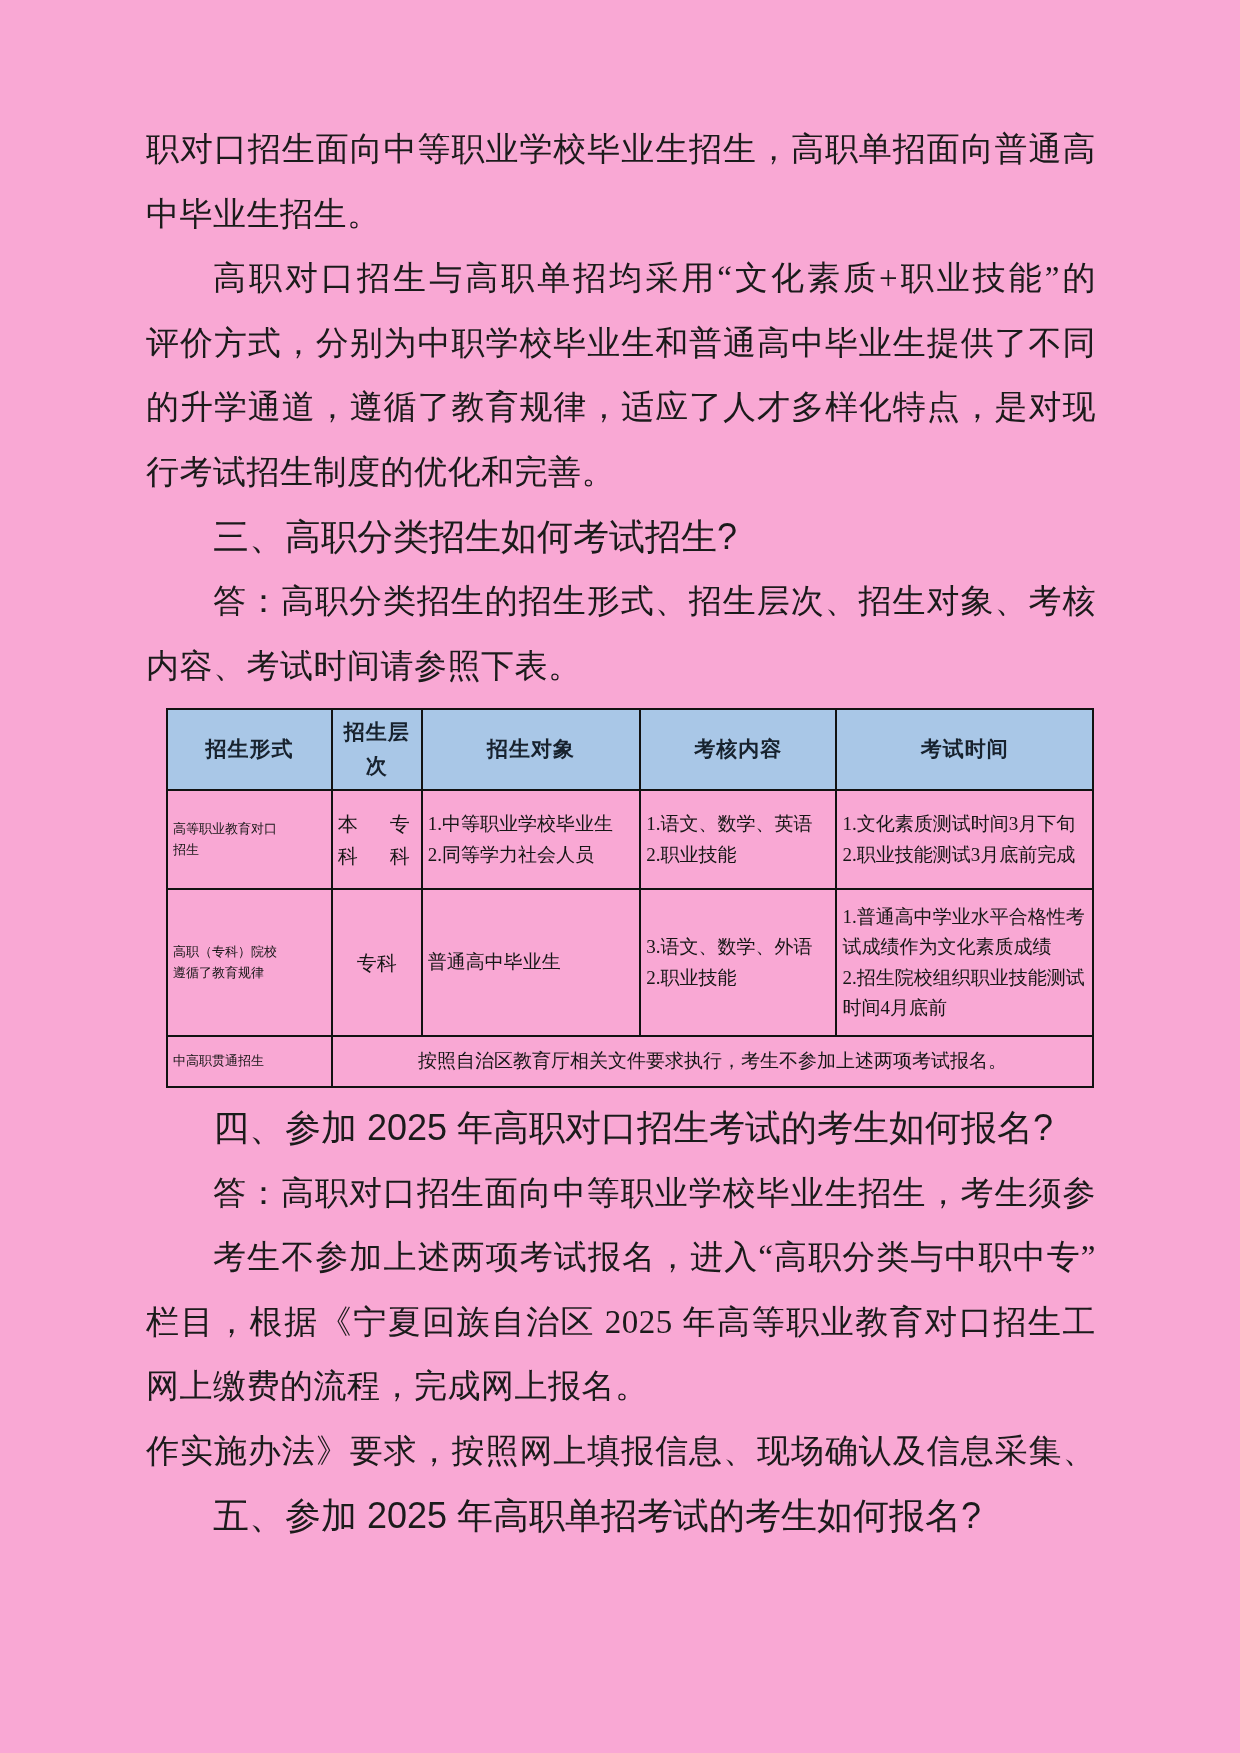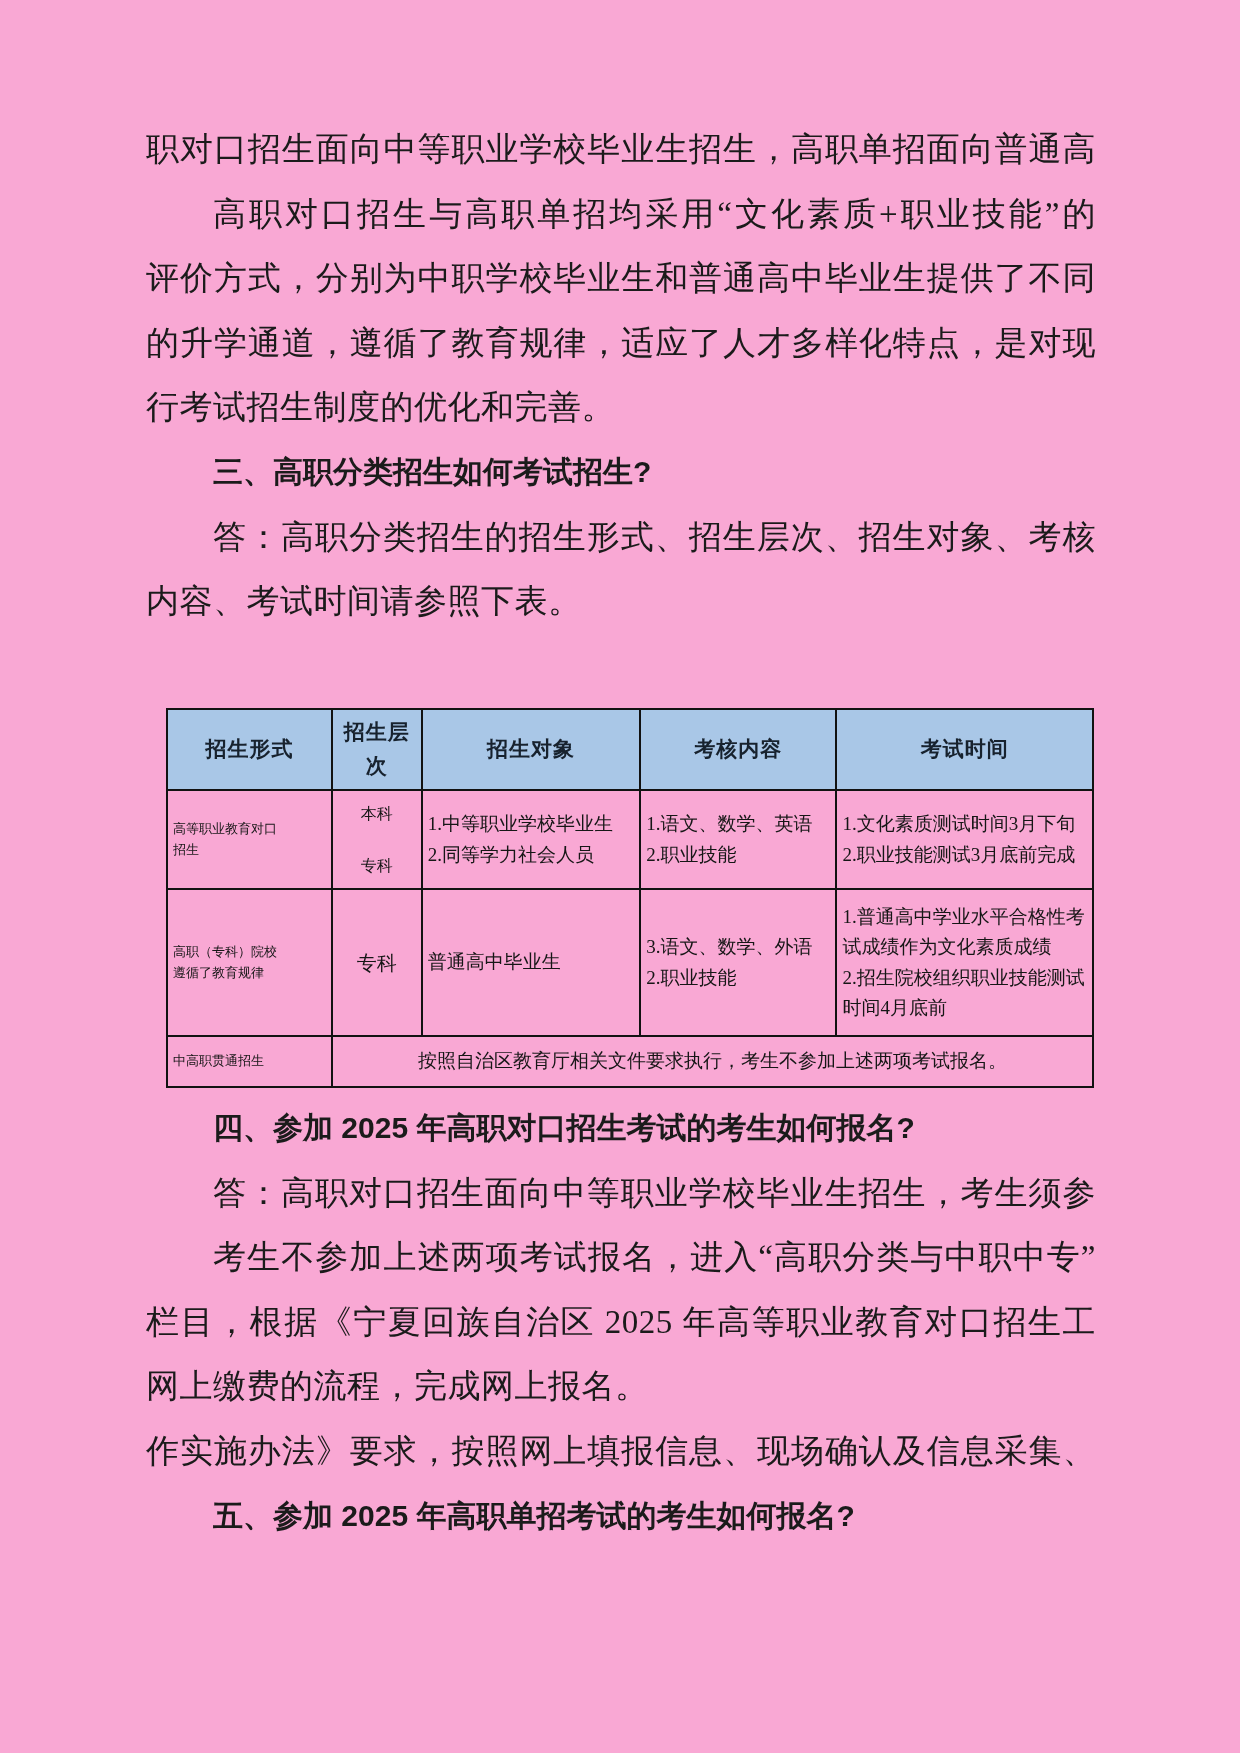--- a/index.html
+++ b/index.html
@@ -23,22 +23,22 @@
     white-space:nowrap;
   }
   .line.justify{
     white-space:normal;
     text-align:justify;
     text-align-last:justify;
   }
   .line.indent{text-indent:67px;}
   .line.heading{
     font-family:"Liberation Sans",sans-serif;
-    font-weight:700;
-    font-size:30px;
+    font-weight:400;
+    font-size:36px;
     letter-spacing:0;
   }
   
   .tbl{
     position:absolute;
     left:166px;top:708px;
     width:928px;height:378px;
     border-collapse:collapse;
     table-layout:fixed;
     font-size:19px;
@@ -61,31 +61,32 @@
   .c1{width:17.8%;}
   .c2{width:9.7%;}
   .c3{width:23.6%;}
   .c4{width:21.2%;}
   .c5{width:27.7%;}
   .rh{height:81px;}
   .r1{height:99px;}
   .r2{height:147px;}
   .r3{height:51px;}
   .pre{white-space:pre-line;}
-  .lvl{display:flex;flex-direction:column;align-items:center;gap:26px;font-size:16px;}
+  .lvl{display:flex;flex-direction:row;align-items:center;gap:26px;font-size:20px;}
   .ctr{text-align:center;}
   .cform{font-size:13px;}
 </style>
 </head>
 <body>
 
 <div class="page">
 
   <div class="block block1">
     <div class="line justify">职对口招生面向中等职业学校毕业生招生，高职单招面向普通高</div>
+    <div class="line">中毕业生招生。</div>
     <div class="line justify indent">高职对口招生与高职单招均采用“文化素质+职业技能”的</div>
     <div class="line justify">评价方式，分别为中职学校毕业生和普通高中毕业生提供了不同</div>
     <div class="line justify">的升学通道，遵循了教育规律，适应了人才多样化特点，是对现</div>
     <div class="line">行考试招生制度的优化和完善。</div>
     <div class="line heading indent">三、高职分类招生如何考试招生?</div>
     <div class="line justify indent">答：高职分类招生的招生形式、招生层次、招生对象、考核</div>
     <div class="line">内容、考试时间请参照下表。</div>
   </div>
 
   <table class="tbl">

